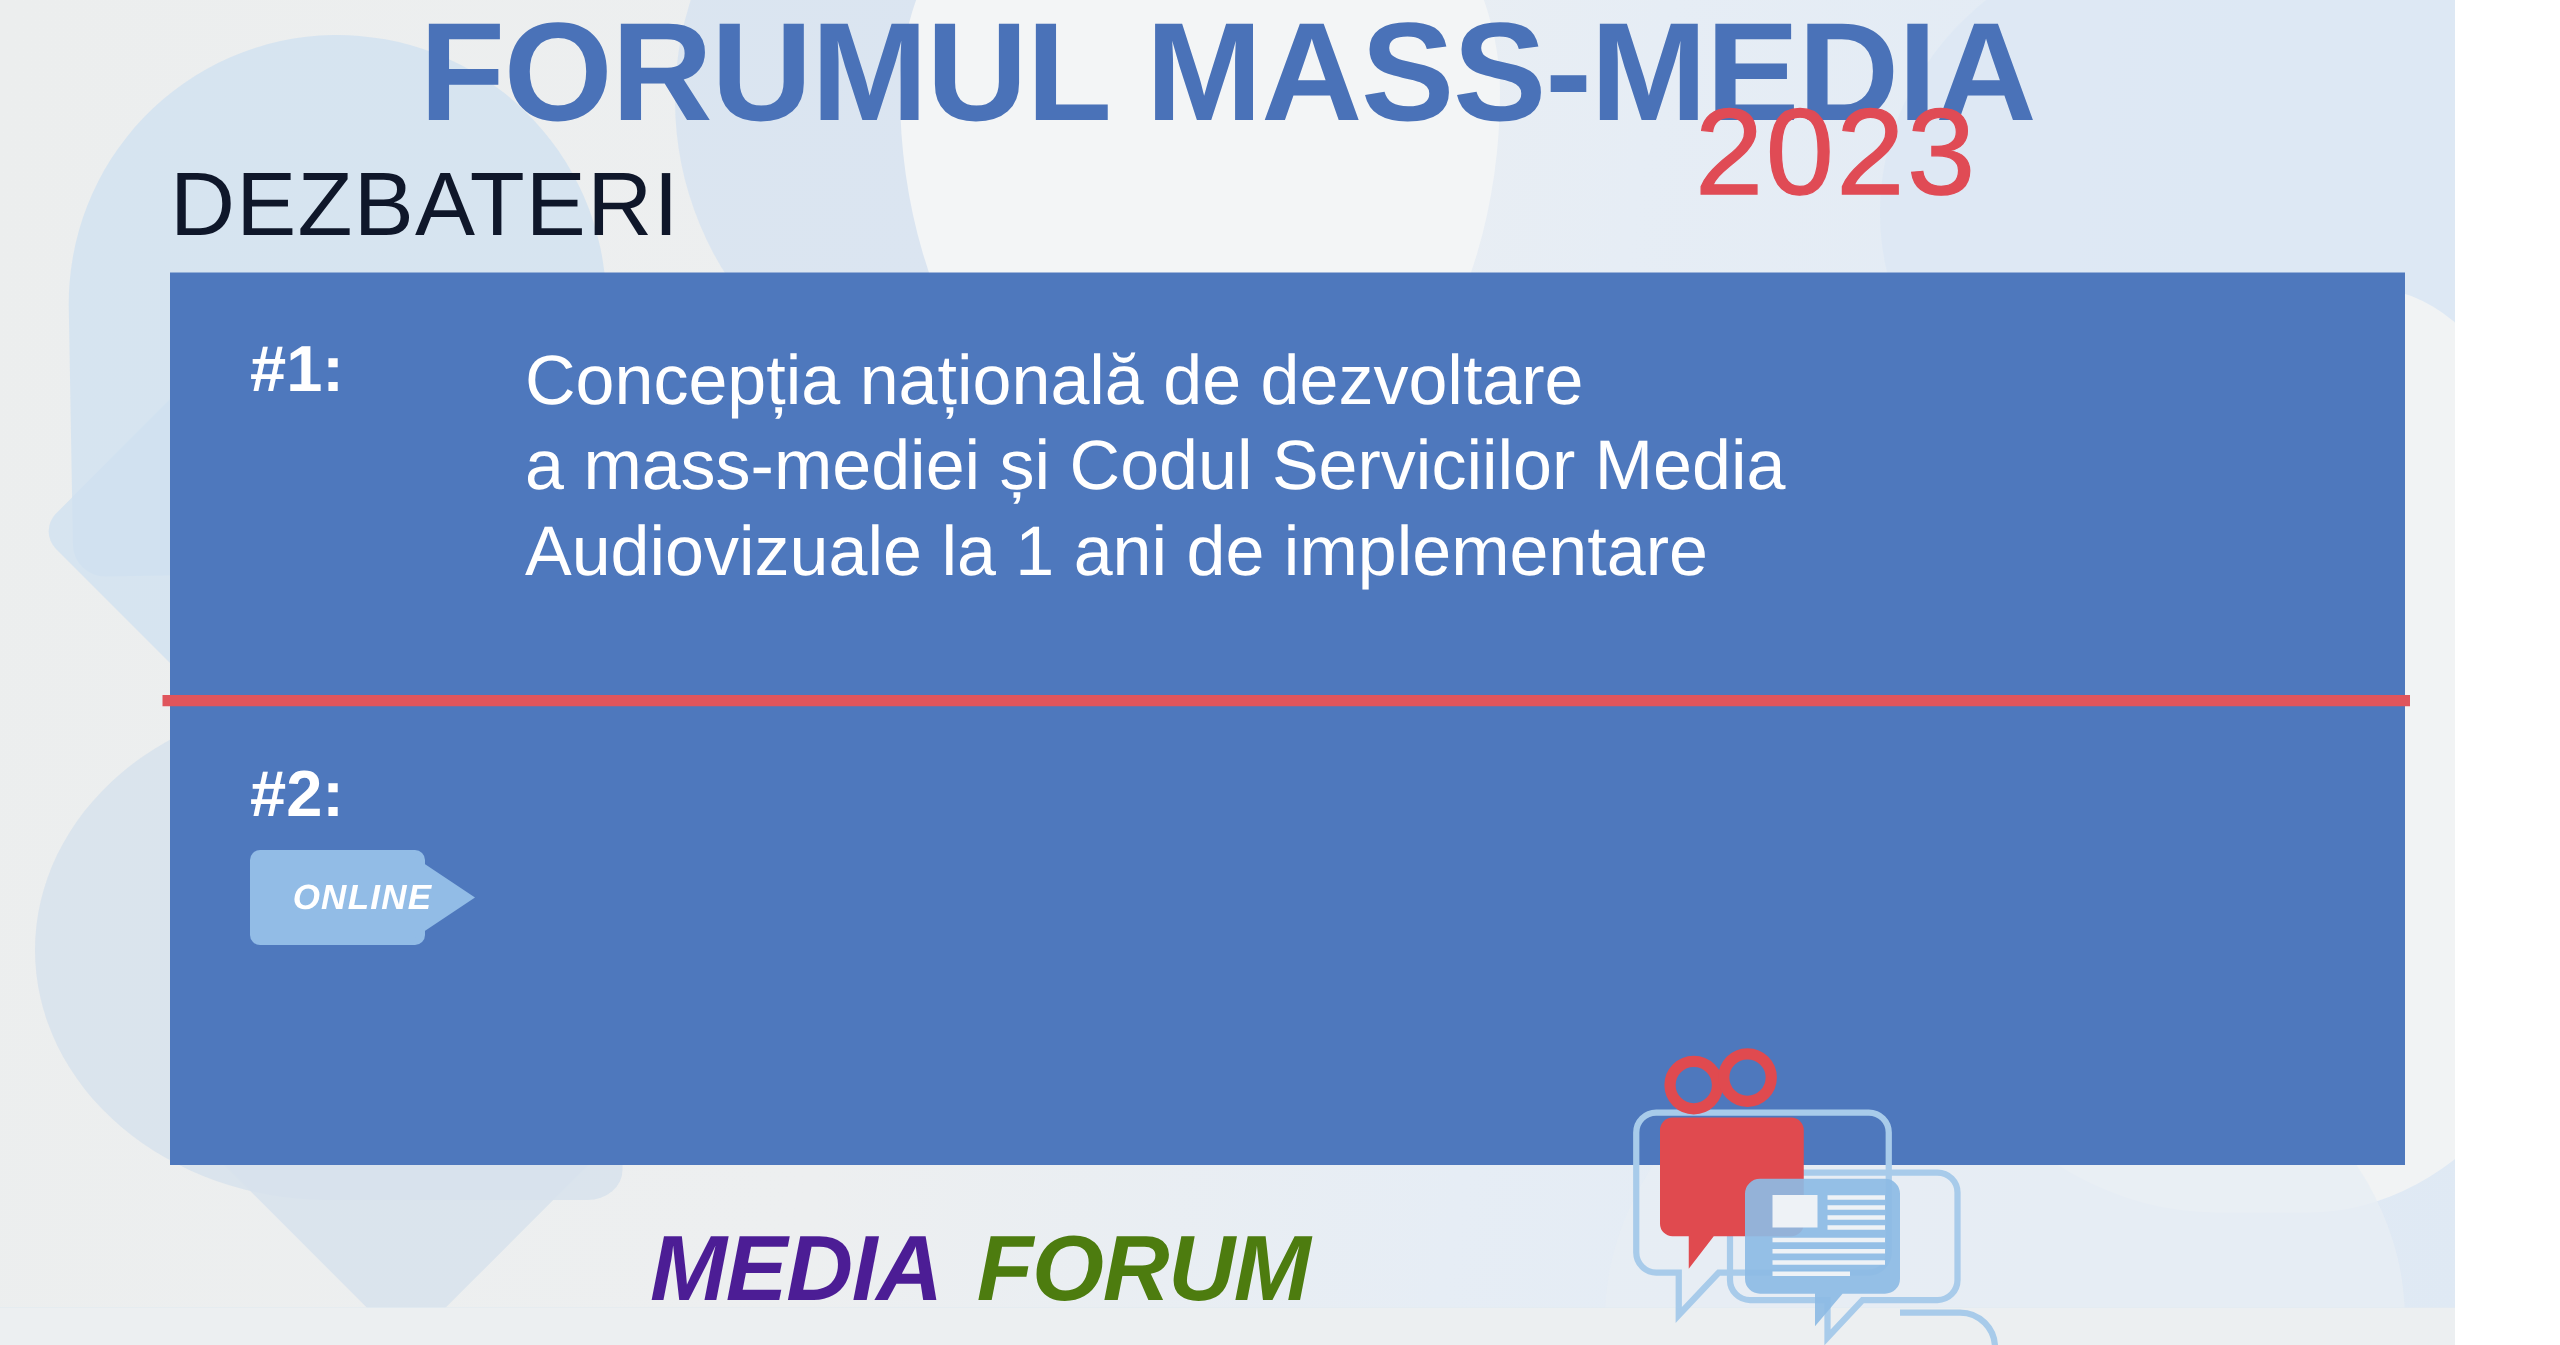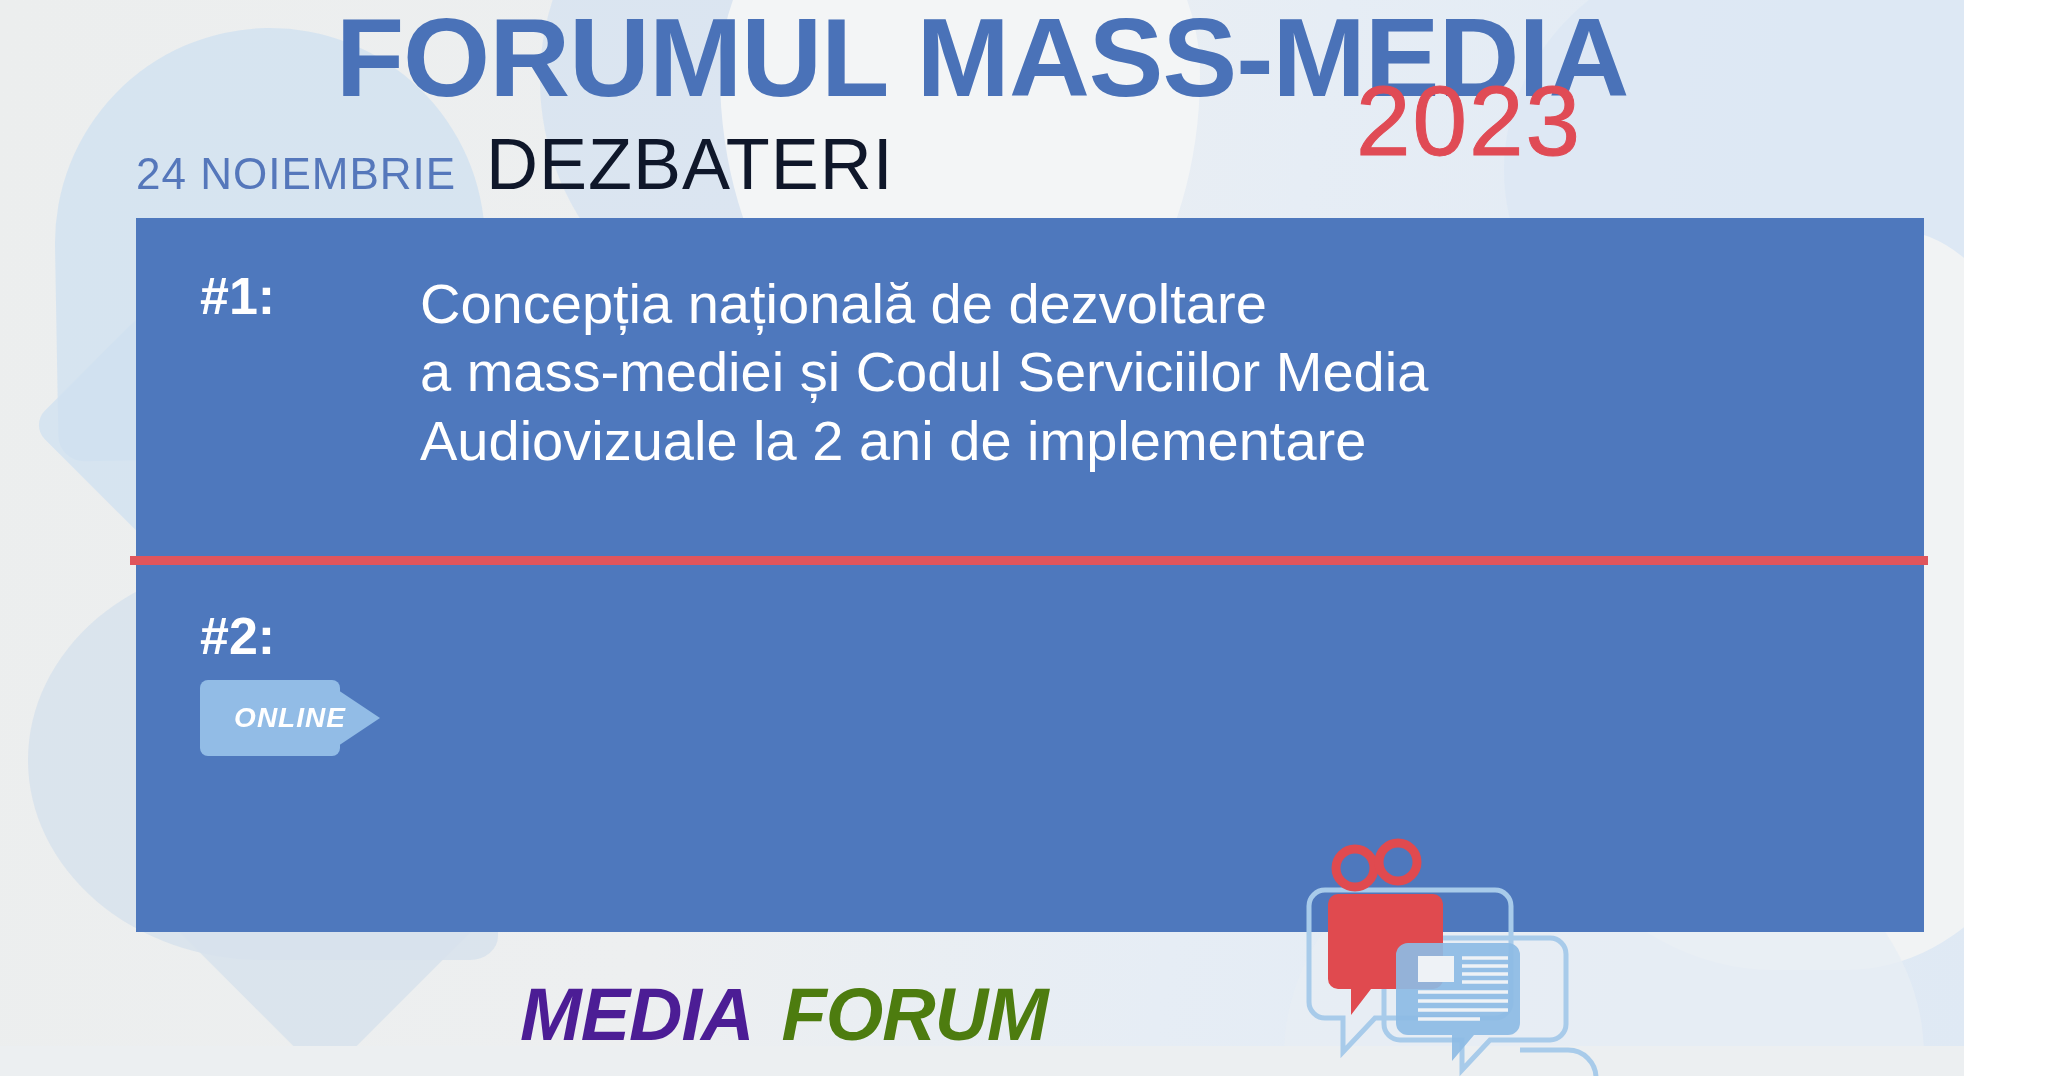--- a/index.html
+++ b/index.html
@@ -314,33 +314,32 @@
     <div class="bubble-bottom-right"></div>
     <div class="hairline-bottom"></div>
     <div class="strip-bottom"></div>
   </div>
 
   <div class="title-main">FORUMUL MASS-MEDIA</div>
 
   <div class="title-year">2023</div>
 
   <div class="subline">
-    <span class="date-label">24 NOIEMBRIE</span>
     <span class="debates-label">DEZBATERI</span>
   </div>
 
   <div class="panel"></div>
 
   <div class="debate-row debate-1">
     <div class="debate-marker">
       <div class="debate-num">#1:</div>
     </div>
     <div class="debate-text">Concepția națională de dezvoltare
 a mass-mediei și Codul Serviciilor Media
-Audiovizuale la 2 ani de implementare</div>
+Audiovizuale la 1 ani de implementare</div>
   </div>
 
   <div class="panel-divider"></div>
 
   <div class="debate-row debate-2">
     <div class="debate-marker">
       <div class="debate-num">#2:</div>
       <div class="online-badge">
         <div class="online-body"></div>
         <div class="online-lens"></div>

